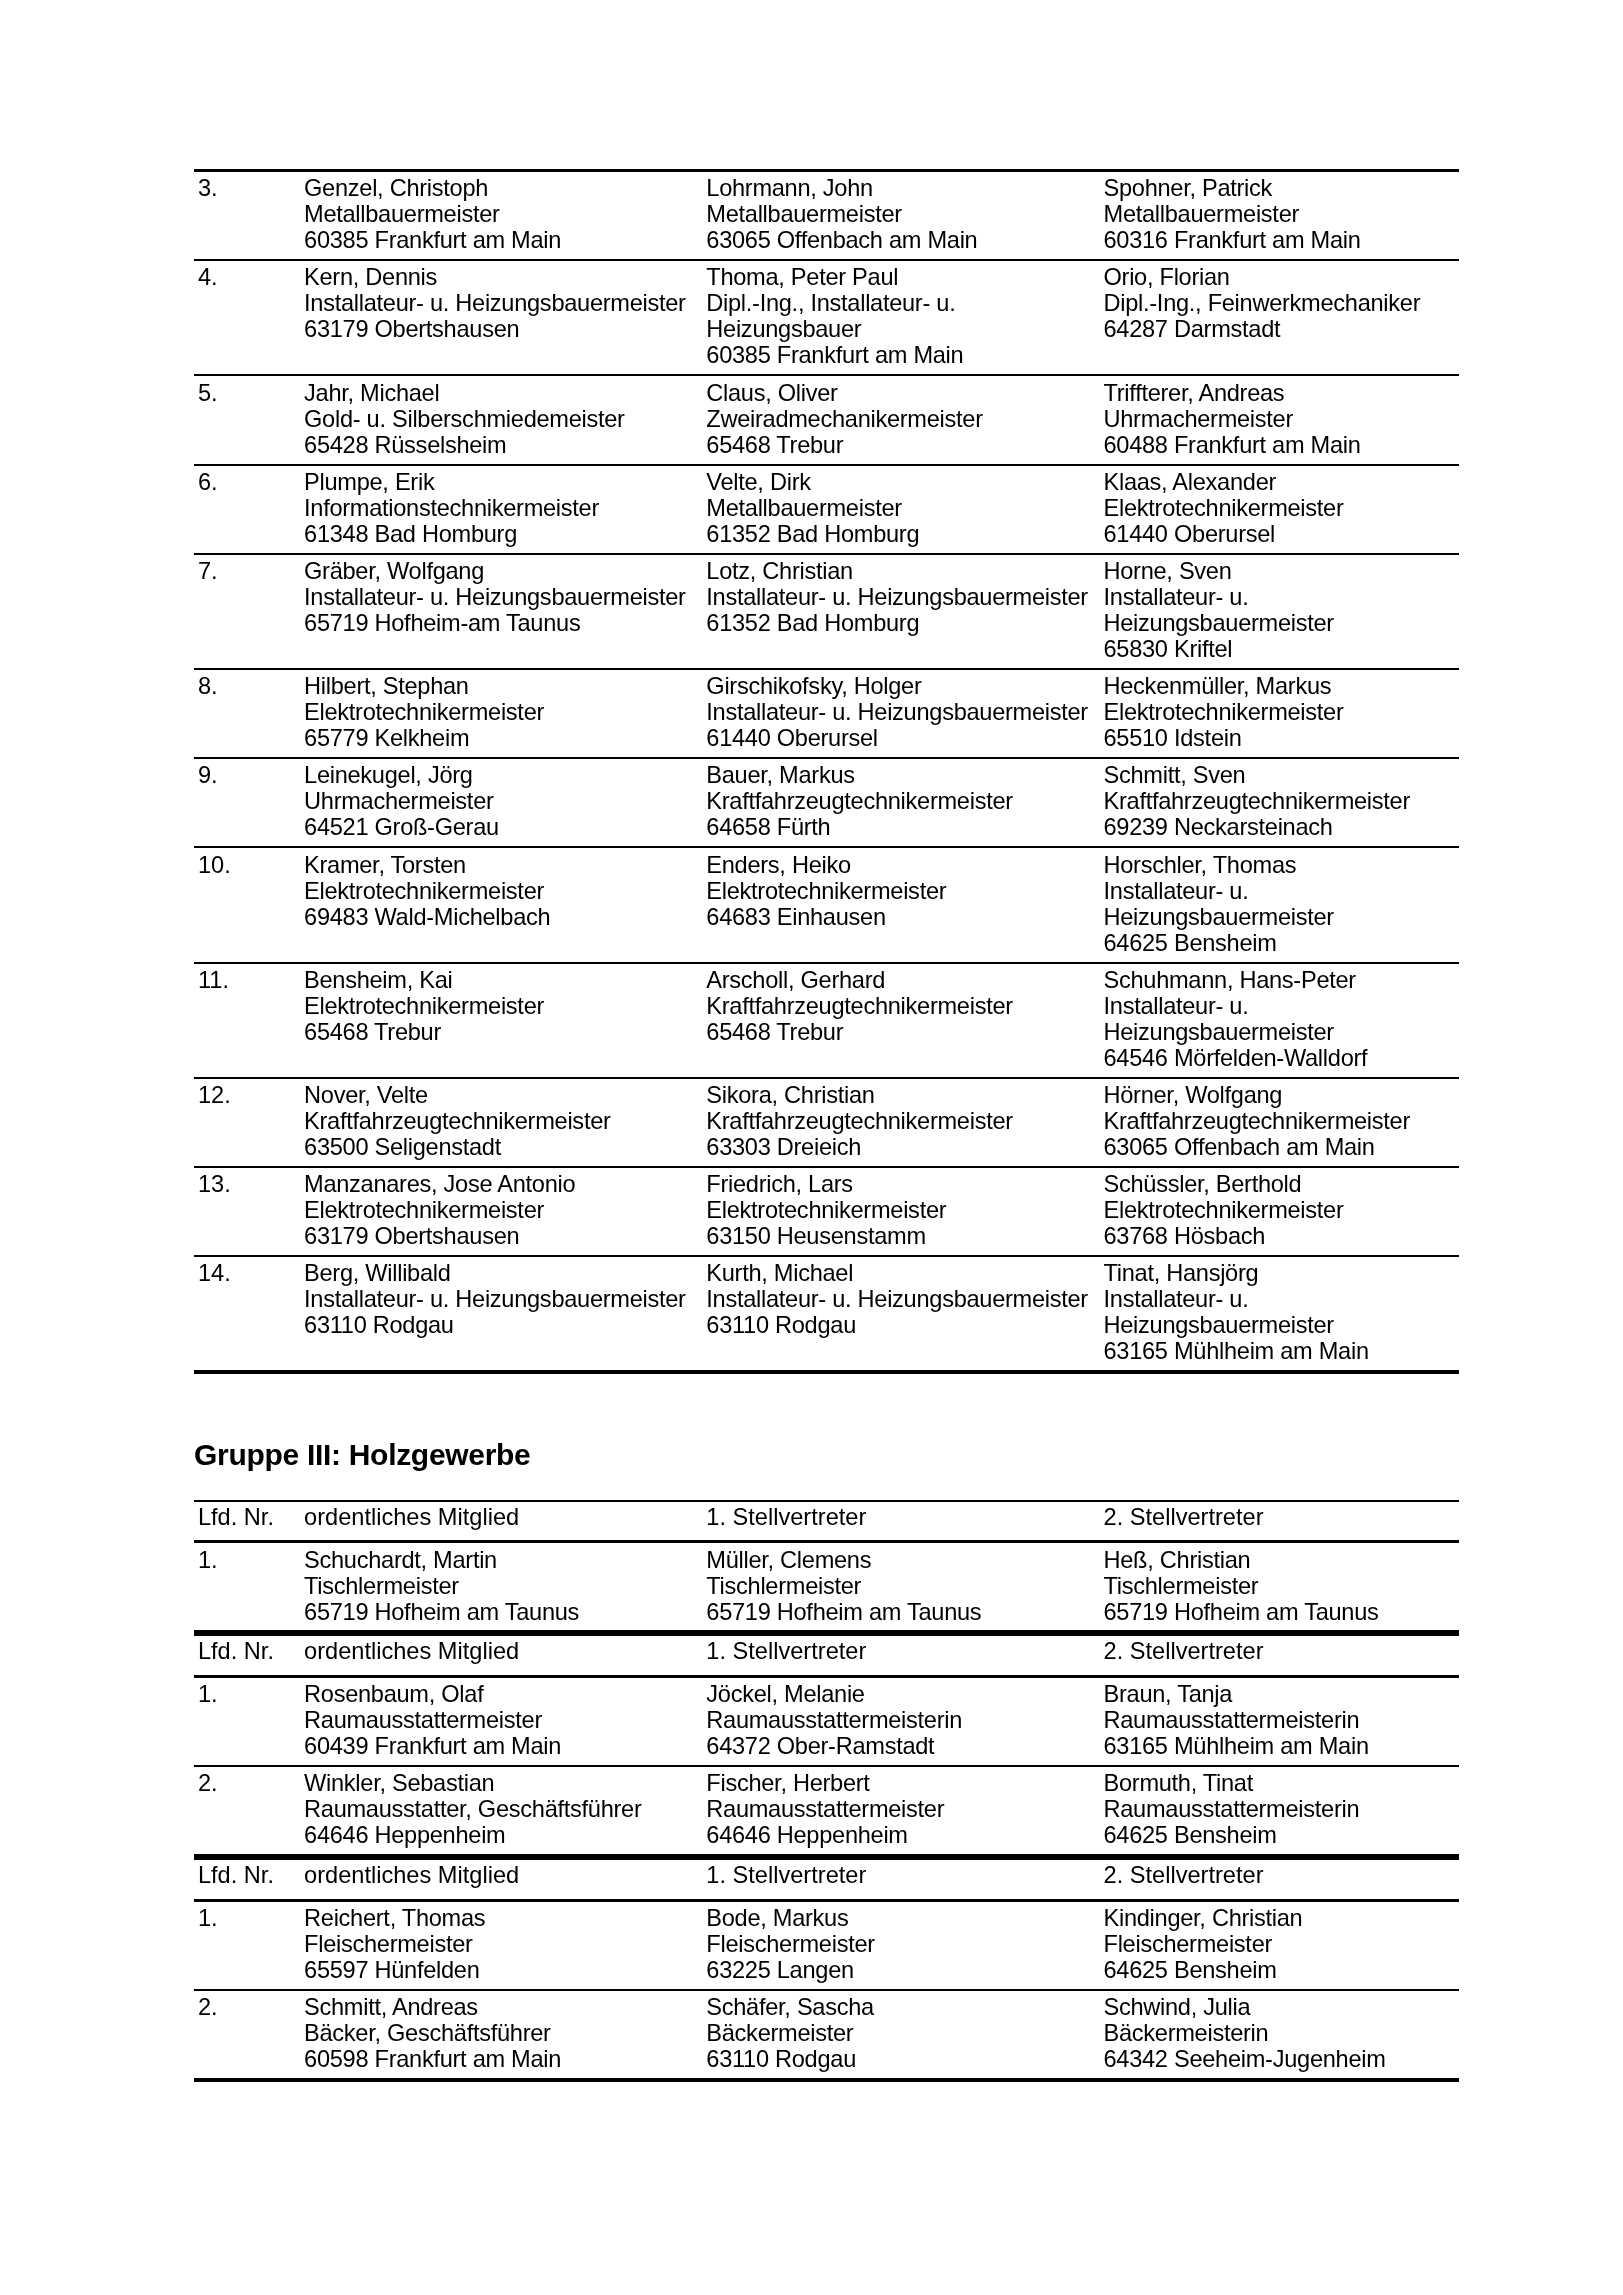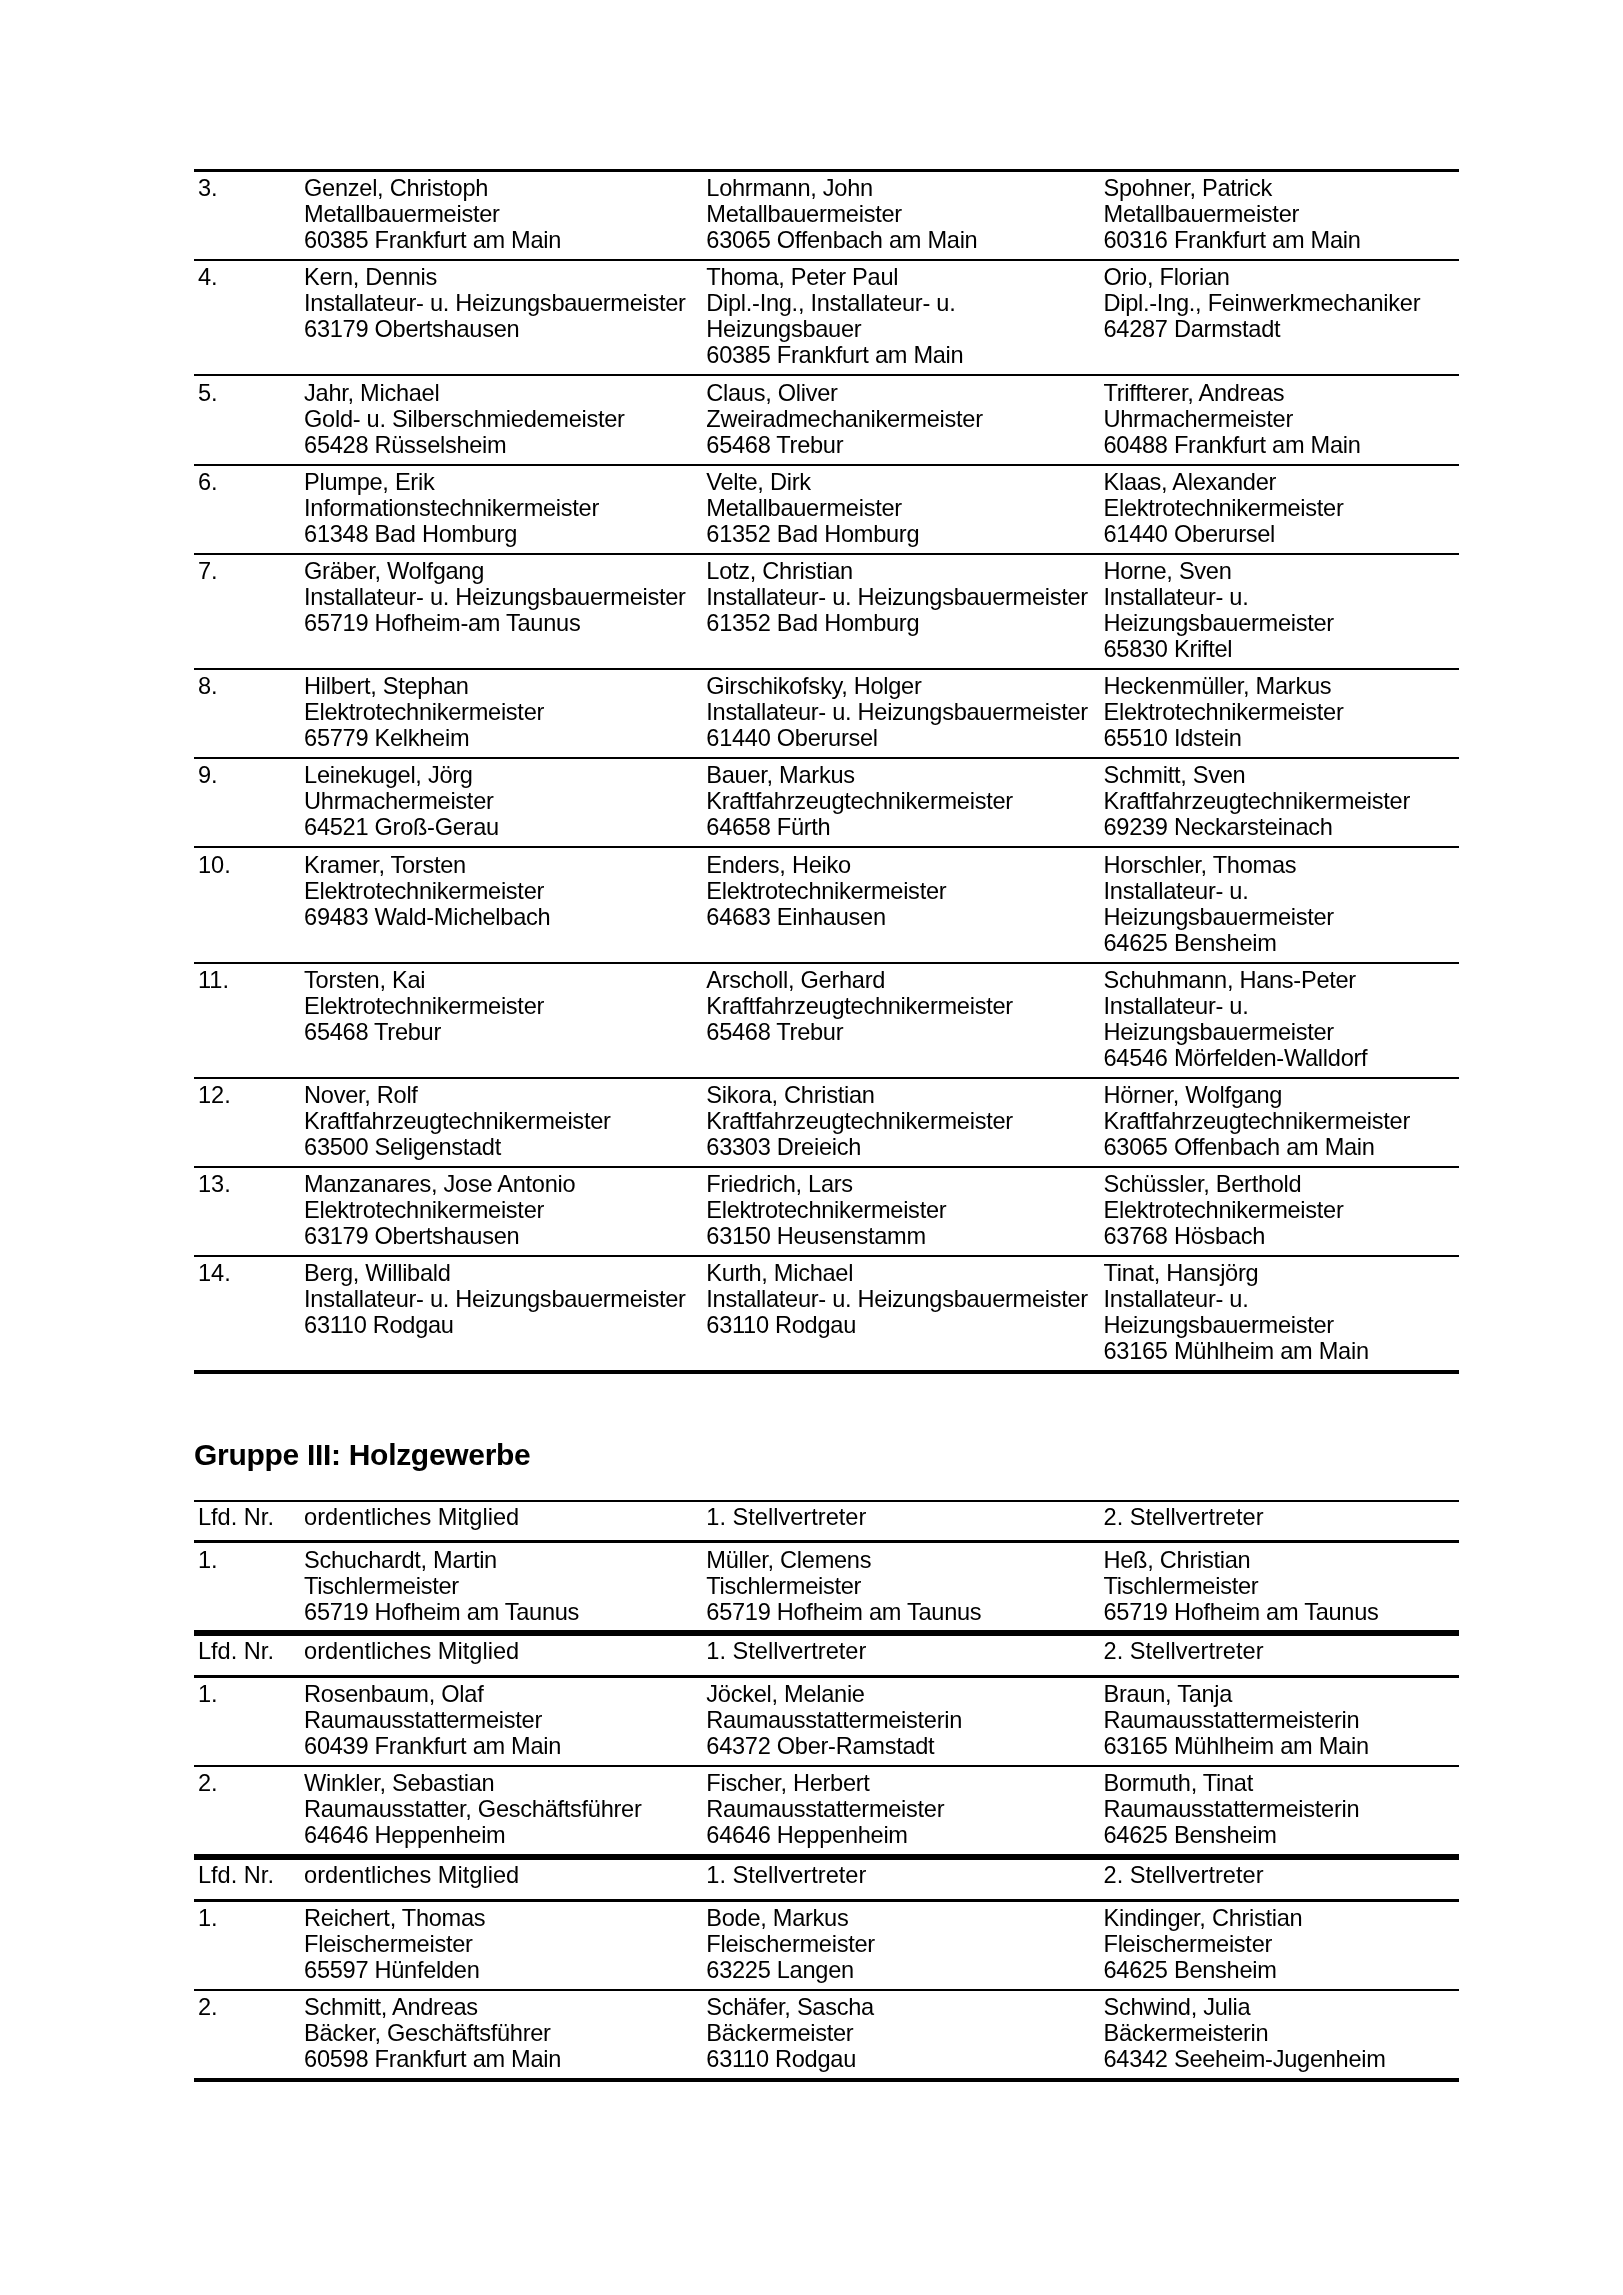--- a/index.html
+++ b/index.html
@@ -222,40 +222,40 @@
           <td>
             <div class="cell-line">Horschler, Thomas</div>
             <div class="cell-line">Installateur- u.</div>
             <div class="cell-line">Heizungsbauermeister</div>
             <div class="cell-line">64625 Bensheim</div>
           </td>
         </tr>
         <tr>
           <td class="nr">11.</td>
           <td>
-            <div class="cell-line">Torsten, Kai</div>
+            <div class="cell-line">Bensheim, Kai</div>
             <div class="cell-line">Elektrotechnikermeister</div>
             <div class="cell-line">65468 Trebur</div>
           </td>
           <td>
             <div class="cell-line">Arscholl, Gerhard</div>
             <div class="cell-line">Kraftfahrzeugtechnikermeister</div>
             <div class="cell-line">65468 Trebur</div>
           </td>
           <td>
             <div class="cell-line">Schuhmann, Hans-Peter</div>
             <div class="cell-line">Installateur- u.</div>
             <div class="cell-line">Heizungsbauermeister</div>
             <div class="cell-line">64546 Mörfelden-Walldorf</div>
           </td>
         </tr>
         <tr>
           <td class="nr">12.</td>
           <td>
-            <div class="cell-line">Nover, Rolf</div>
+            <div class="cell-line">Nover, Velte</div>
             <div class="cell-line">Kraftfahrzeugtechnikermeister</div>
             <div class="cell-line">63500 Seligenstadt</div>
           </td>
           <td>
             <div class="cell-line">Sikora, Christian</div>
             <div class="cell-line">Kraftfahrzeugtechnikermeister</div>
             <div class="cell-line">63303 Dreieich</div>
           </td>
           <td>
             <div class="cell-line">Hörner, Wolfgang</div>

